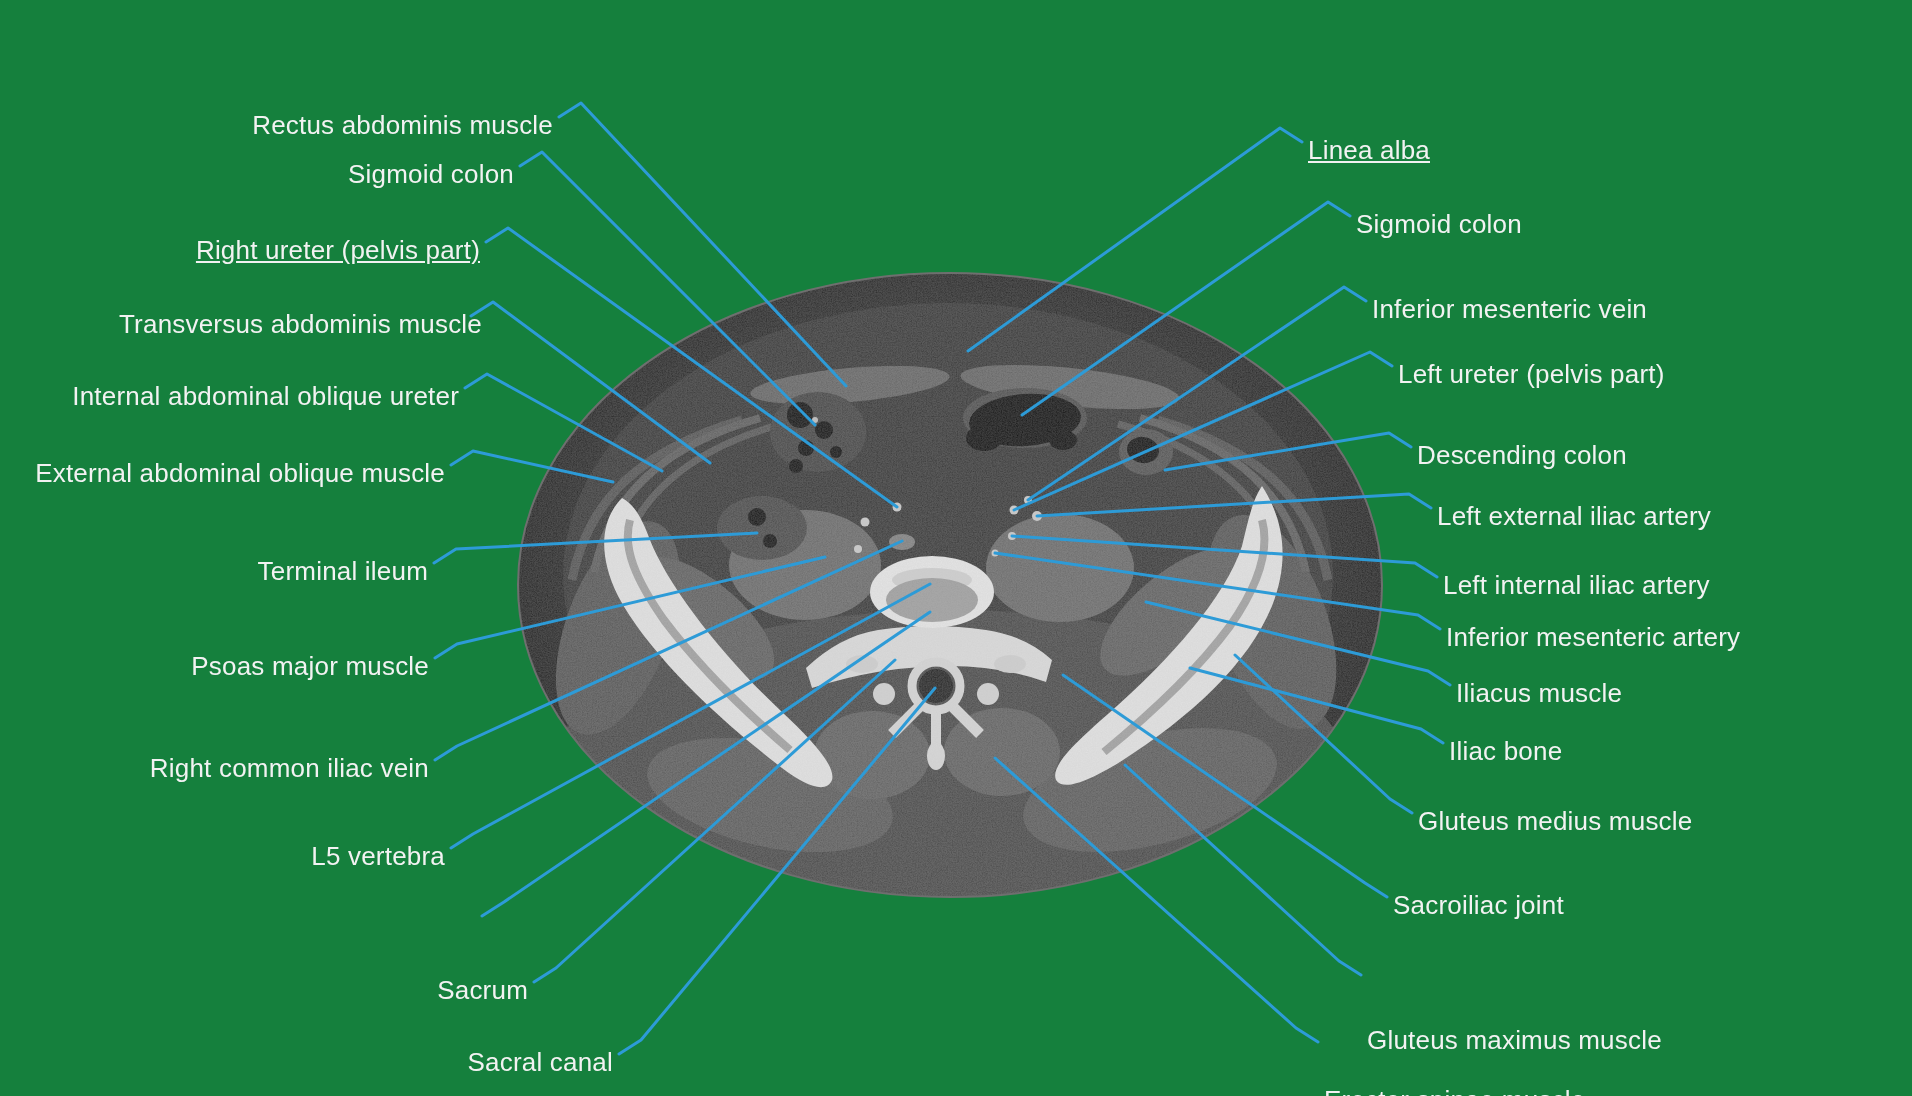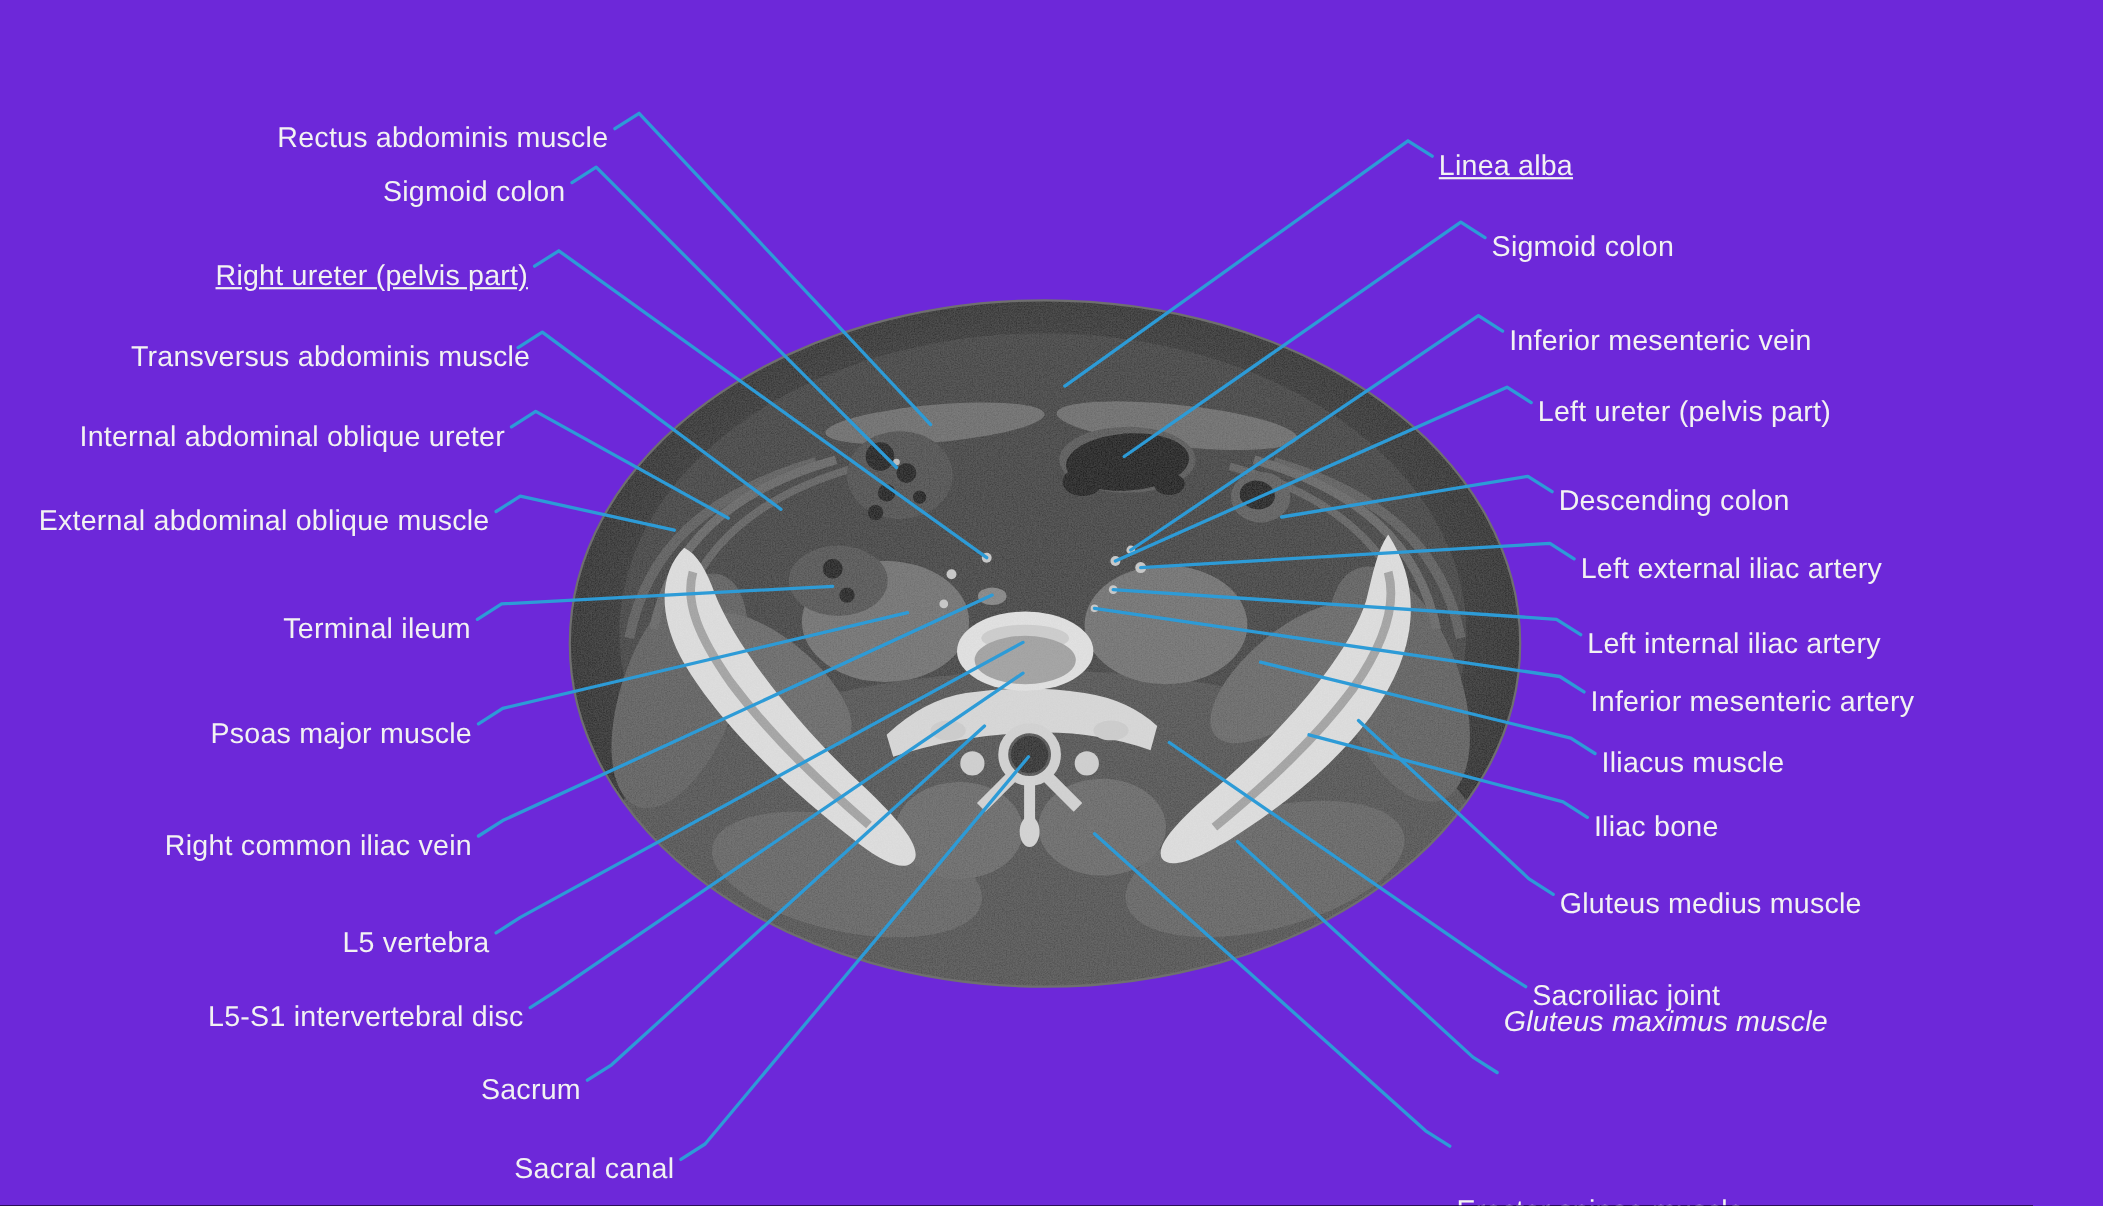--- a/index.html
+++ b/index.html
@@ -8,21 +8,21 @@
   #ct-svg{position:absolute;left:0;top:0;width:1912px;height:1096px;}
   #labels-layer{position:absolute;left:0;top:0;width:1912px;height:1096px;pointer-events:none;}
   .label{position:absolute;white-space:nowrap;font-size:26px;line-height:32px;font-weight:400;
          letter-spacing:.2px;}
   .label.left{transform:translate(-100%,-50%);}
   .label.right{transform:translate(0,-50%);}
 </style>
 </head>
 <body>
 
-<div id="stage" style="background: #6d28d9;">
+<div id="stage" style="background: #15803d;">
 
   <svg id="ct-svg" viewBox="0 0 1912 1096">
     <defs>
       <radialGradient id="bodyShade" cx="50%" cy="46%" r="62%">
         <stop offset="0%" stop-color="#272727"></stop>
         <stop offset="58%" stop-color="#232323"></stop>
         <stop offset="82%" stop-color="#161616"></stop>
         <stop offset="97%" stop-color="#0c0c0c"></stop>
       </radialGradient>
       <clipPath id="bodyClip">
@@ -168,31 +168,30 @@
       <div class="label left" style="left: 553px; top: 125px;">Rectus abdominis muscle</div>
       <div class="label left" style="left: 514px; top: 174px;">Sigmoid colon</div>
       <div class="label left" style="left: 480px; top: 250px; text-decoration: underline;">Right ureter (pelvis part)</div>
       <div class="label left" style="left: 482px; top: 324px;">Transversus abdominis muscle</div>
       <div class="label left" style="left: 459px; top: 396px;">Internal abdominal oblique ureter</div>
       <div class="label left" style="left: 445px; top: 473px;">External abdominal oblique muscle</div>
       <div class="label left" style="left: 428px; top: 571px;">Terminal ileum</div>
       <div class="label left" style="left: 429px; top: 666px;">Psoas major muscle</div>
       <div class="label left" style="left: 429px; top: 768px;">Right common iliac vein</div>
       <div class="label left" style="left: 445px; top: 856px;">L5 vertebra</div>
-      <div class="label left" style="left: 476px; top: 924px;">L5-S1 intervertebral disc</div>
       <div class="label left" style="left: 528px; top: 990px;">Sacrum</div>
       <div class="label left" style="left: 613px; top: 1062px;">Sacral canal</div>
       <div class="label right" style="left: 1308px; top: 150px; text-decoration: underline;">Linea alba</div>
       <div class="label right" style="left: 1356px; top: 224px;">Sigmoid colon</div>
       <div class="label right" style="left: 1372px; top: 309px;">Inferior mesenteric vein</div>
       <div class="label right" style="left: 1398px; top: 374px;">Left ureter (pelvis part)</div>
       <div class="label right" style="left: 1417px; top: 455px;">Descending colon</div>
       <div class="label right" style="left: 1437px; top: 516px;">Left external iliac artery</div>
       <div class="label right" style="left: 1443px; top: 585px;">Left internal iliac artery</div>
       <div class="label right" style="left: 1446px; top: 637px;">Inferior mesenteric artery</div>
       <div class="label right" style="left: 1456px; top: 693px;">Iliacus muscle</div>
       <div class="label right" style="left: 1449px; top: 751px;">Iliac bone</div>
       <div class="label right" style="left: 1418px; top: 821px;">Gluteus medius muscle</div>
       <div class="label right" style="left: 1393px; top: 905px;">Sacroiliac joint</div>
-      <div class="label right" style="left: 1367px; top: 928px; font-style: italic;">Gluteus maximus muscle</div>
+      <div class="label right" style="left: 1367px; top: 1040px;">Gluteus maximus muscle</div>
       <div class="label right" style="left: 1324px; top: 1100px;">Erector spinae muscle</div>
     </div>
 </div>
 
 </body></html>

